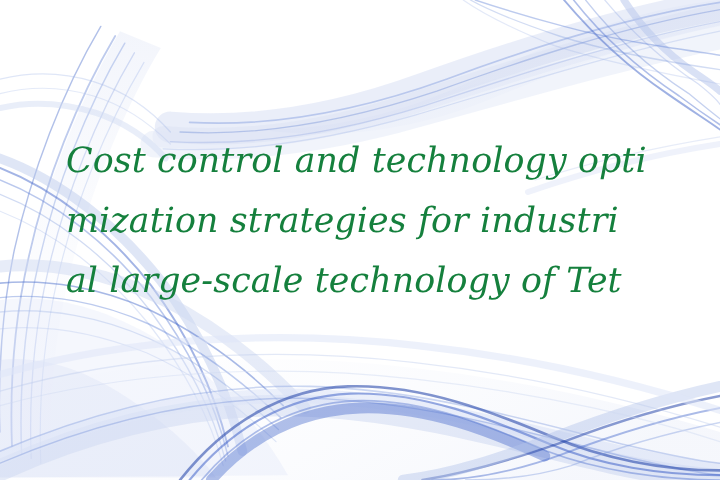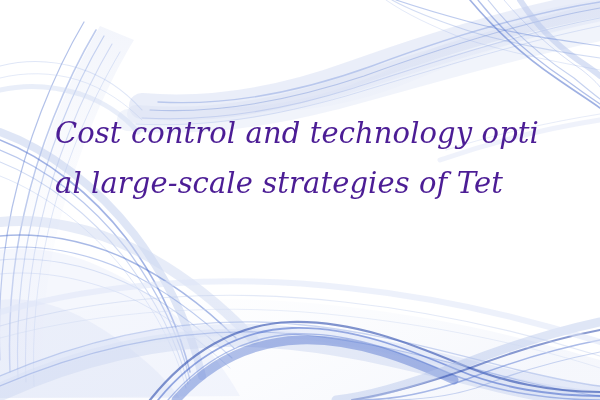--- a/index.html
+++ b/index.html
@@ -27,21 +27,21 @@
     left: 55px;
     top: 108px;
     width: 500px;
     z-index: 5;
   }
   .title-line {
     font-family: "DejaVu Serif", serif;
     font-style: italic;
     font-size: 29px;
     line-height: 50px;
-    color: #4c1d95;
+    color: #15803d;
     white-space: pre;
     letter-spacing: 0.1px;
     font-weight: 400;
   }
 </style>
 </head>
 <body>
 
 <div id="stage">
 
@@ -175,16 +175,17 @@
     </g>
 
     <g fill="none" stroke-linecap="round">
       <path d="M600,120 C548,128 492,142 440,160" stroke="#dfe6f7" stroke-opacity="0.50" stroke-width="5"></path>
       <path d="M600,114 C550,122 496,134 446,150" stroke="#b9c8ec" stroke-opacity="0.35" stroke-width="1"></path>
     </g>
   </svg>
 
   <div id="title-block">
     <div class="title-line">Cost control and technology opti</div>
-    <div class="title-line">al large-scale strategies of Tet</div>
+    <div class="title-line">mization strategies for industri</div>
+    <div class="title-line">al large-scale technology of Tet</div>
   </div>
 
 </div>
 
 </body></html>

